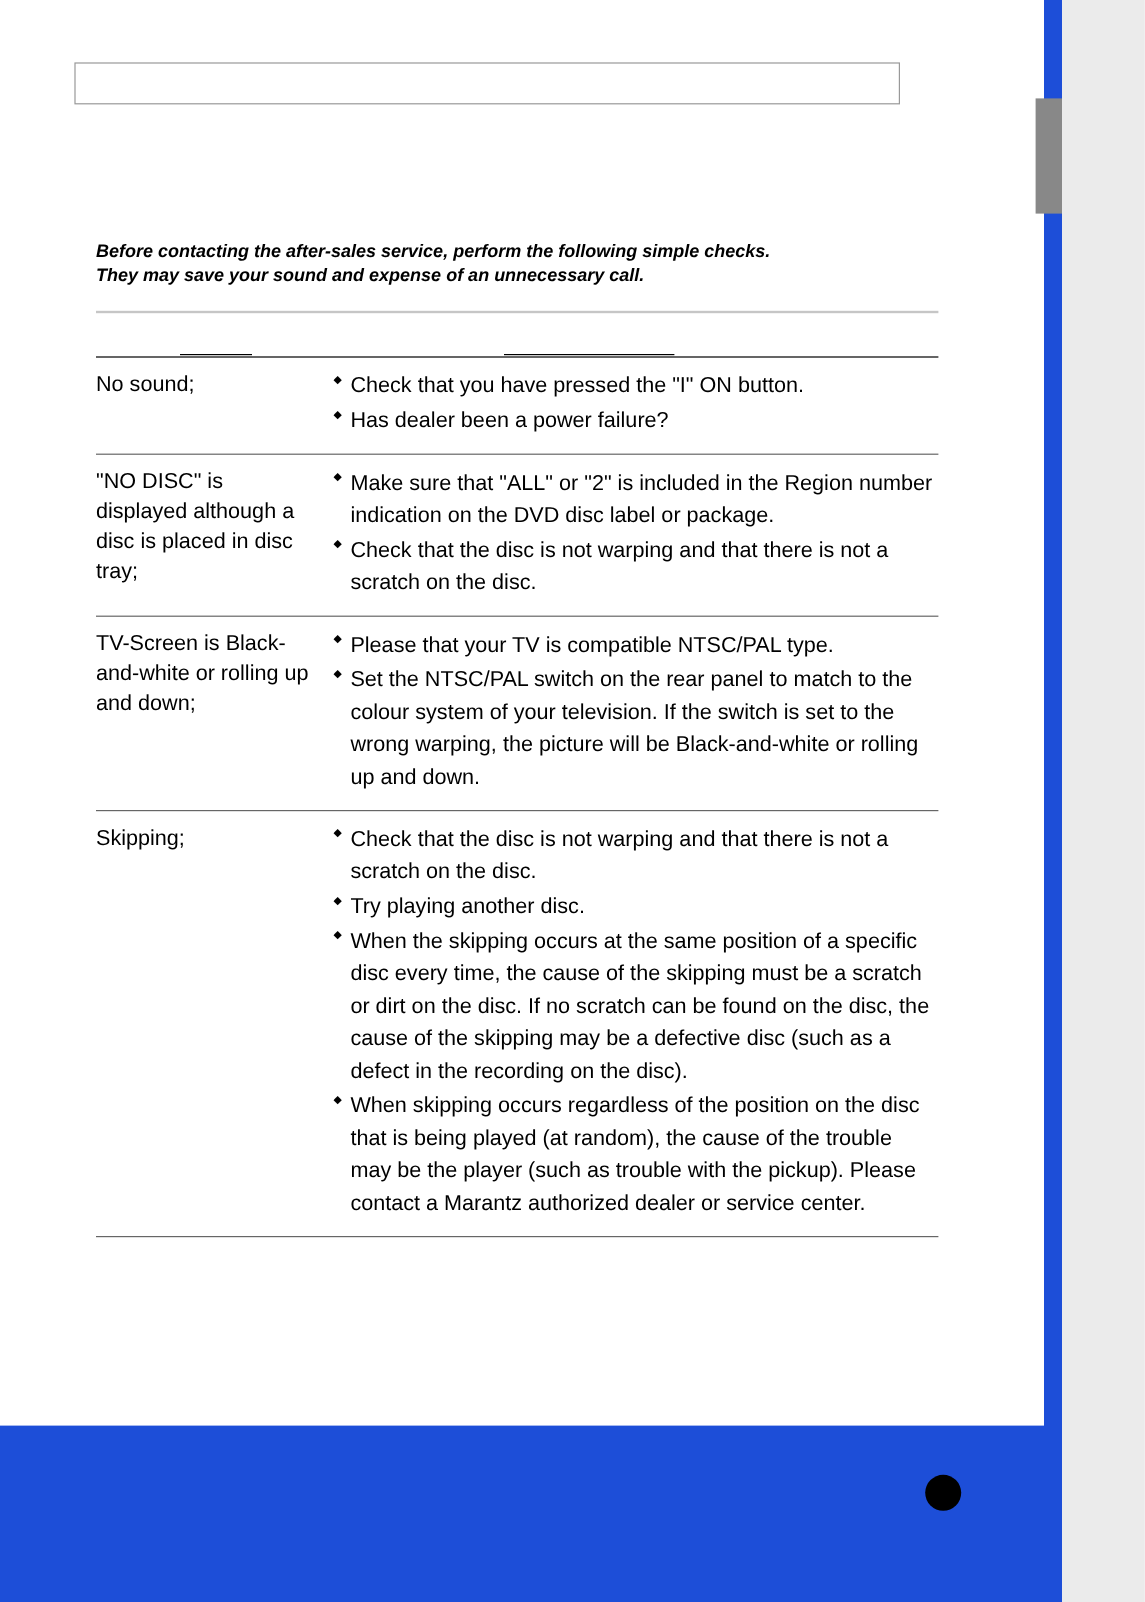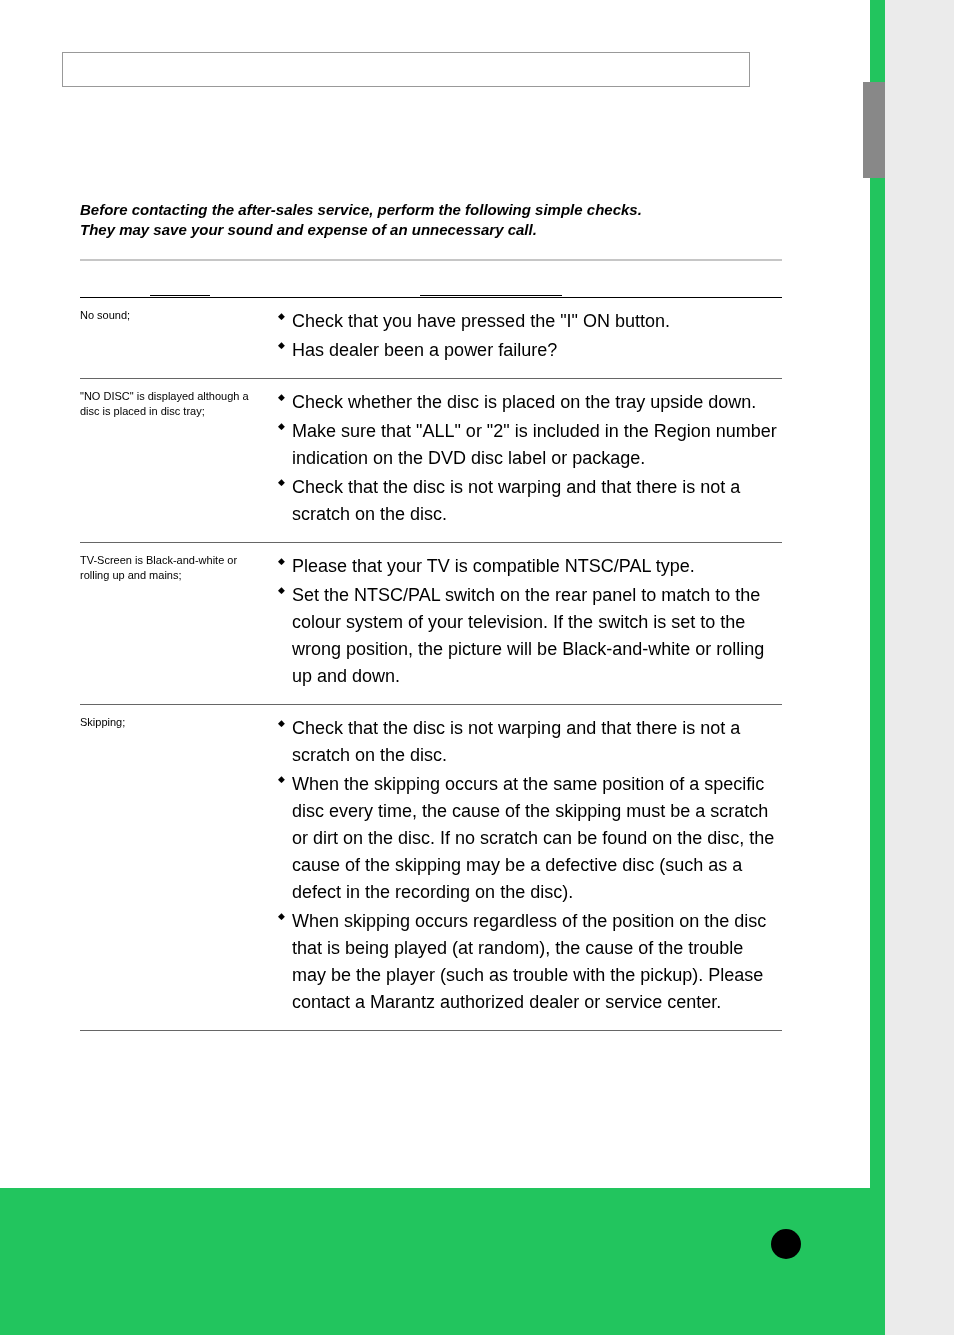--- a/index.html
+++ b/index.html
@@ -8,21 +8,21 @@
     height: 1335px;
     background: #ebebeb;
     font-family: Arial, Helvetica, sans-serif;
     position: relative;
     color: #000;
   }
   .page-outer {
     position: absolute;
     left: 0; top: 0;
     width: 885px; height: 1335px;
-    background: #22c55e;
+    background: #1d4ed8;
   }
   .page-inner {
     position: absolute;
     left: 0; top: 0;
     width: 870px; height: 1188px;
     background: #fff;
   }
   .title-box {
     position: absolute;
     left: 62px; top: 52px;
@@ -69,21 +69,21 @@
   .underline.r1 { left: 0px; width: 142px; }
   .tbl-sep { border: 0; border-top: 1px solid #000; height: 0; }
   .row {
     display: flex;
     padding: 10px 0 12px 0;
     border-bottom: 1px solid #666;
   }
   .row .problem {
     width: 198px;
     padding-right: 12px;
-    font-size: 11px;
+    font-size: 18px;
     line-height: 1.4;
   }
   .row .explanation {
     flex: 1;
     font-size: 18px;
     line-height: 1.5;
   }
   .explanation ul { list-style: none; }
   .explanation li { position: relative; padding-left: 14px; margin-bottom: 2px; }
   .explanation li::before {
@@ -135,40 +135,40 @@
             <ul>
               <li>Check that you have pressed the "I" ON button.</li>
               <li>Has dealer been a power failure?</li>
             </ul>
           </div>
         </div>
         <div class="row">
           <div class="problem">"NO DISC" is displayed although a disc is placed in disc tray;</div>
           <div class="explanation">
             <ul>
-              <li>Check whether the disc is placed on the tray upside down.</li>
               <li>Make sure that "ALL" or "2" is included in the Region number indication on the DVD disc label or package.</li>
               <li>Check that the disc is not warping and that there is not a scratch on the disc.</li>
             </ul>
           </div>
         </div>
         <div class="row">
-          <div class="problem">TV-Screen is Black-and-white or rolling up and mains;</div>
+          <div class="problem">TV-Screen is Black-and-white or rolling up and down;</div>
           <div class="explanation">
             <ul>
               <li>Please that your TV is compatible NTSC/PAL type.</li>
-              <li>Set the NTSC/PAL switch on the rear panel to match to the colour system of your television.  If the switch is set to the wrong position, the picture will be Black-and-white or rolling up and down.</li>
+              <li>Set the NTSC/PAL switch on the rear panel to match to the colour system of your television.  If the switch is set to the wrong warping, the picture will be Black-and-white or rolling up and down.</li>
             </ul>
           </div>
         </div>
         <div class="row">
           <div class="problem">Skipping;</div>
           <div class="explanation">
             <ul>
               <li>Check that the disc is not warping and that there is not a scratch on the disc.</li>
+              <li>Try playing another disc.</li>
               <li>When the skipping occurs at the same position of a specific disc every time, the cause of the skipping must be a scratch or dirt on the disc. If no scratch can be found on the disc, the cause of the skipping may be a defective disc (such as a defect in the recording on the disc).</li>
               <li>When skipping occurs regardless of the position on the disc that is being played (at random), the cause of the trouble may be the player (such as trouble with the pickup).  Please contact a Marantz authorized dealer or service center.</li>
             </ul>
           </div>
         </div>
       </div>
   </div>
 
   <div class="page-num"></div>
 </div>

